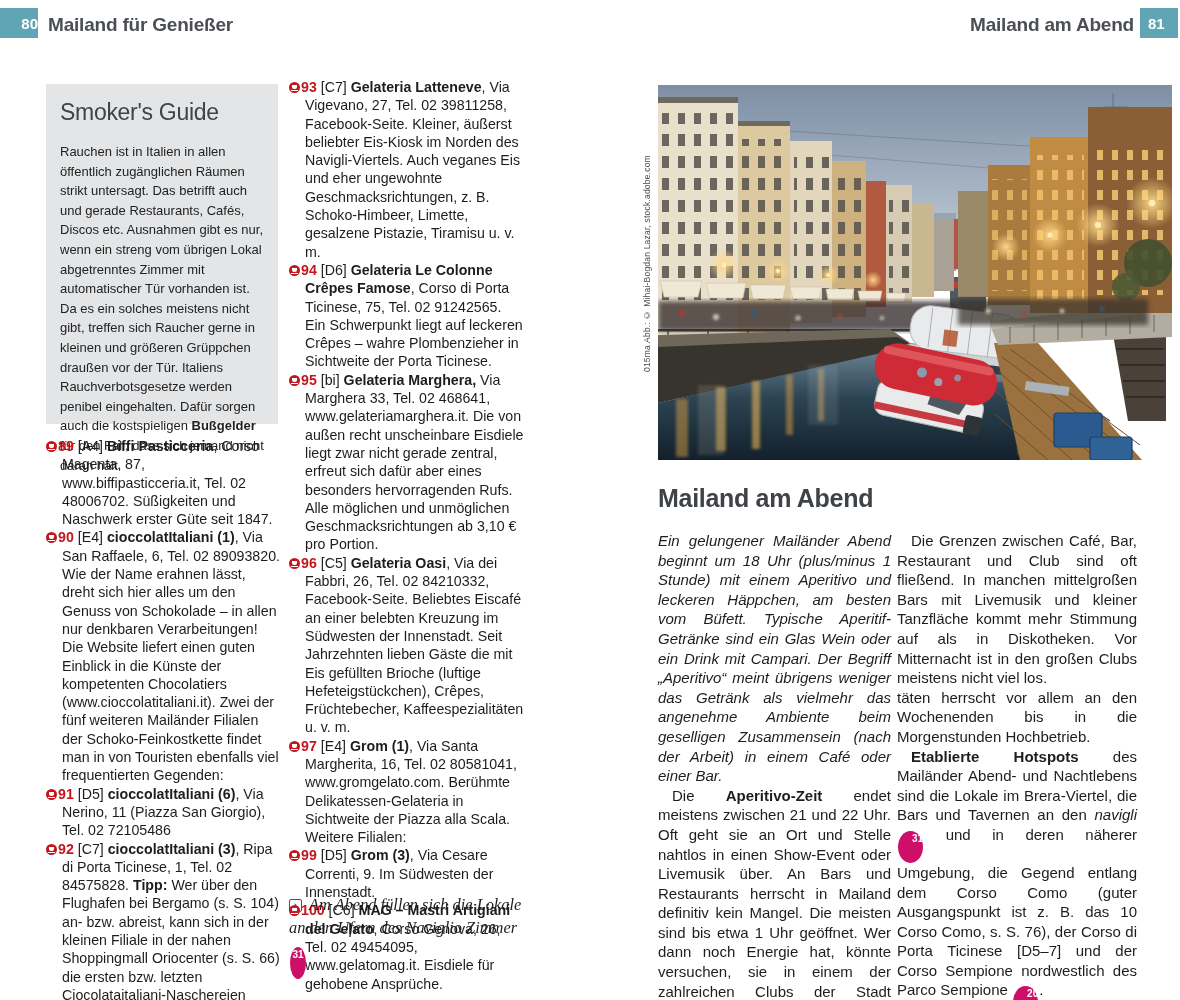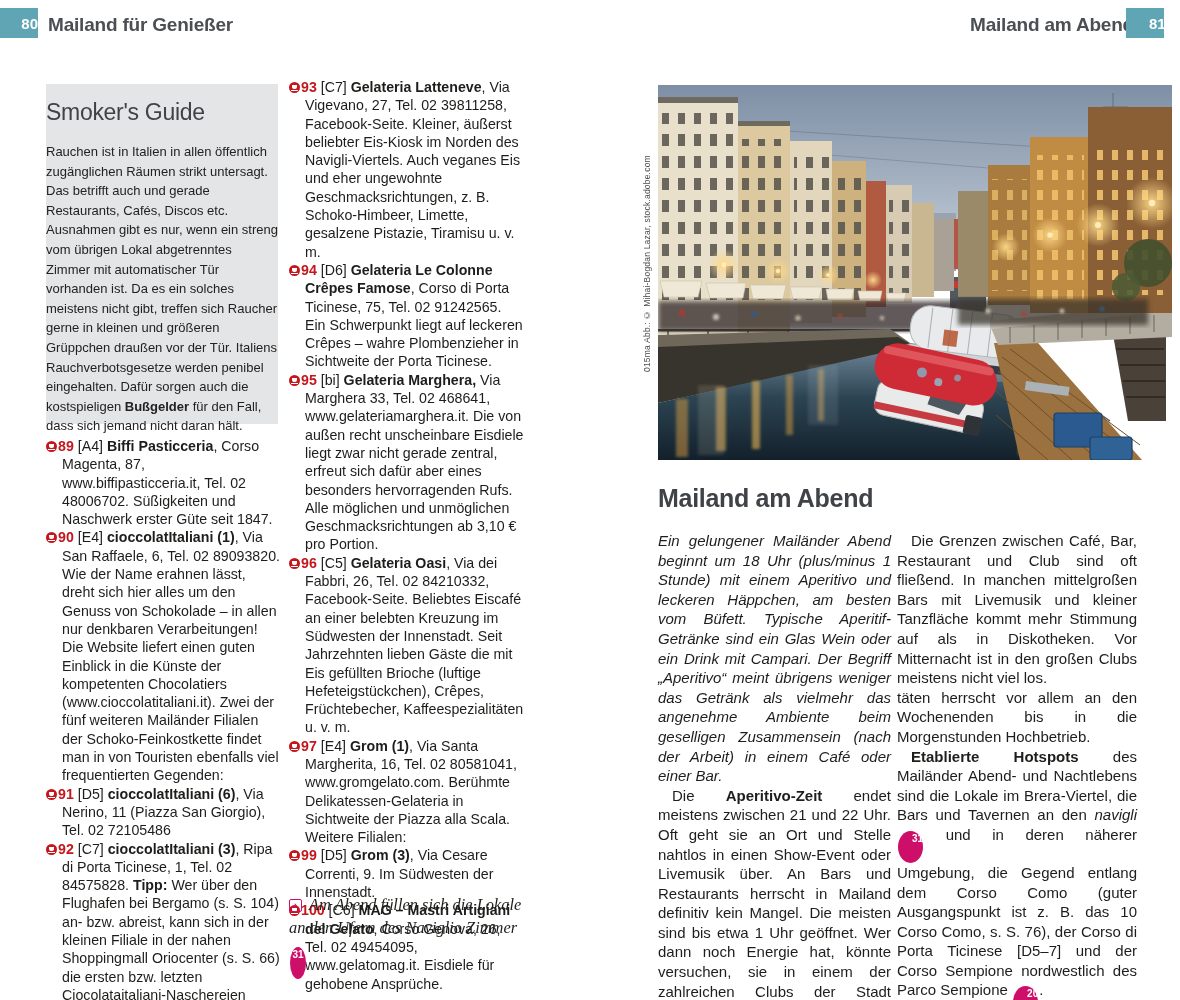--- a/index.html
+++ b/index.html
@@ -19,31 +19,31 @@
     color:var(--ink);
     overflow:hidden;
   }
   
   .pagenum-box{
     position:absolute;top:8px;width:38px;height:30px;
     background:var(--teal);color:#fff;font-weight:bold;font-size:15px;
     display:flex;align-items:center;
   }
   .pagenum-box.left{left:0;justify-content:flex-end;}
-  .pagenum-box.right{right:16px;justify-content:flex-start;padding-left:23px;}
+  .pagenum-box.right{right:2px;justify-content:flex-start;padding-left:8px;}
   .runhead{
     position:absolute;top:14px;font-size:19px;font-weight:bold;
     color:#4b4f53;letter-spacing:-0.2px;
   }
   .runhead.left{left:48px;}
   .runhead.right{right:46px;}
   
   .infobox{
     position:absolute;left:46px;top:84px;width:232px;height:340px;
-    background:var(--boxbg);padding:15px 0;
+    background:var(--boxbg);padding:15px 14px;
   }
   .infobox h2{
     font-size:23px;font-weight:400;color:#3f4347;letter-spacing:-0.3px;
     margin-bottom:16px;
   }
   .box-par{font-size:13px;line-height:19.6px;color:#222;}
   
   .entries{position:absolute;}
   .entries.c1{left:46px;top:437px;width:234px;}
   .entries.c2{left:289px;top:78px;width:236px;}

